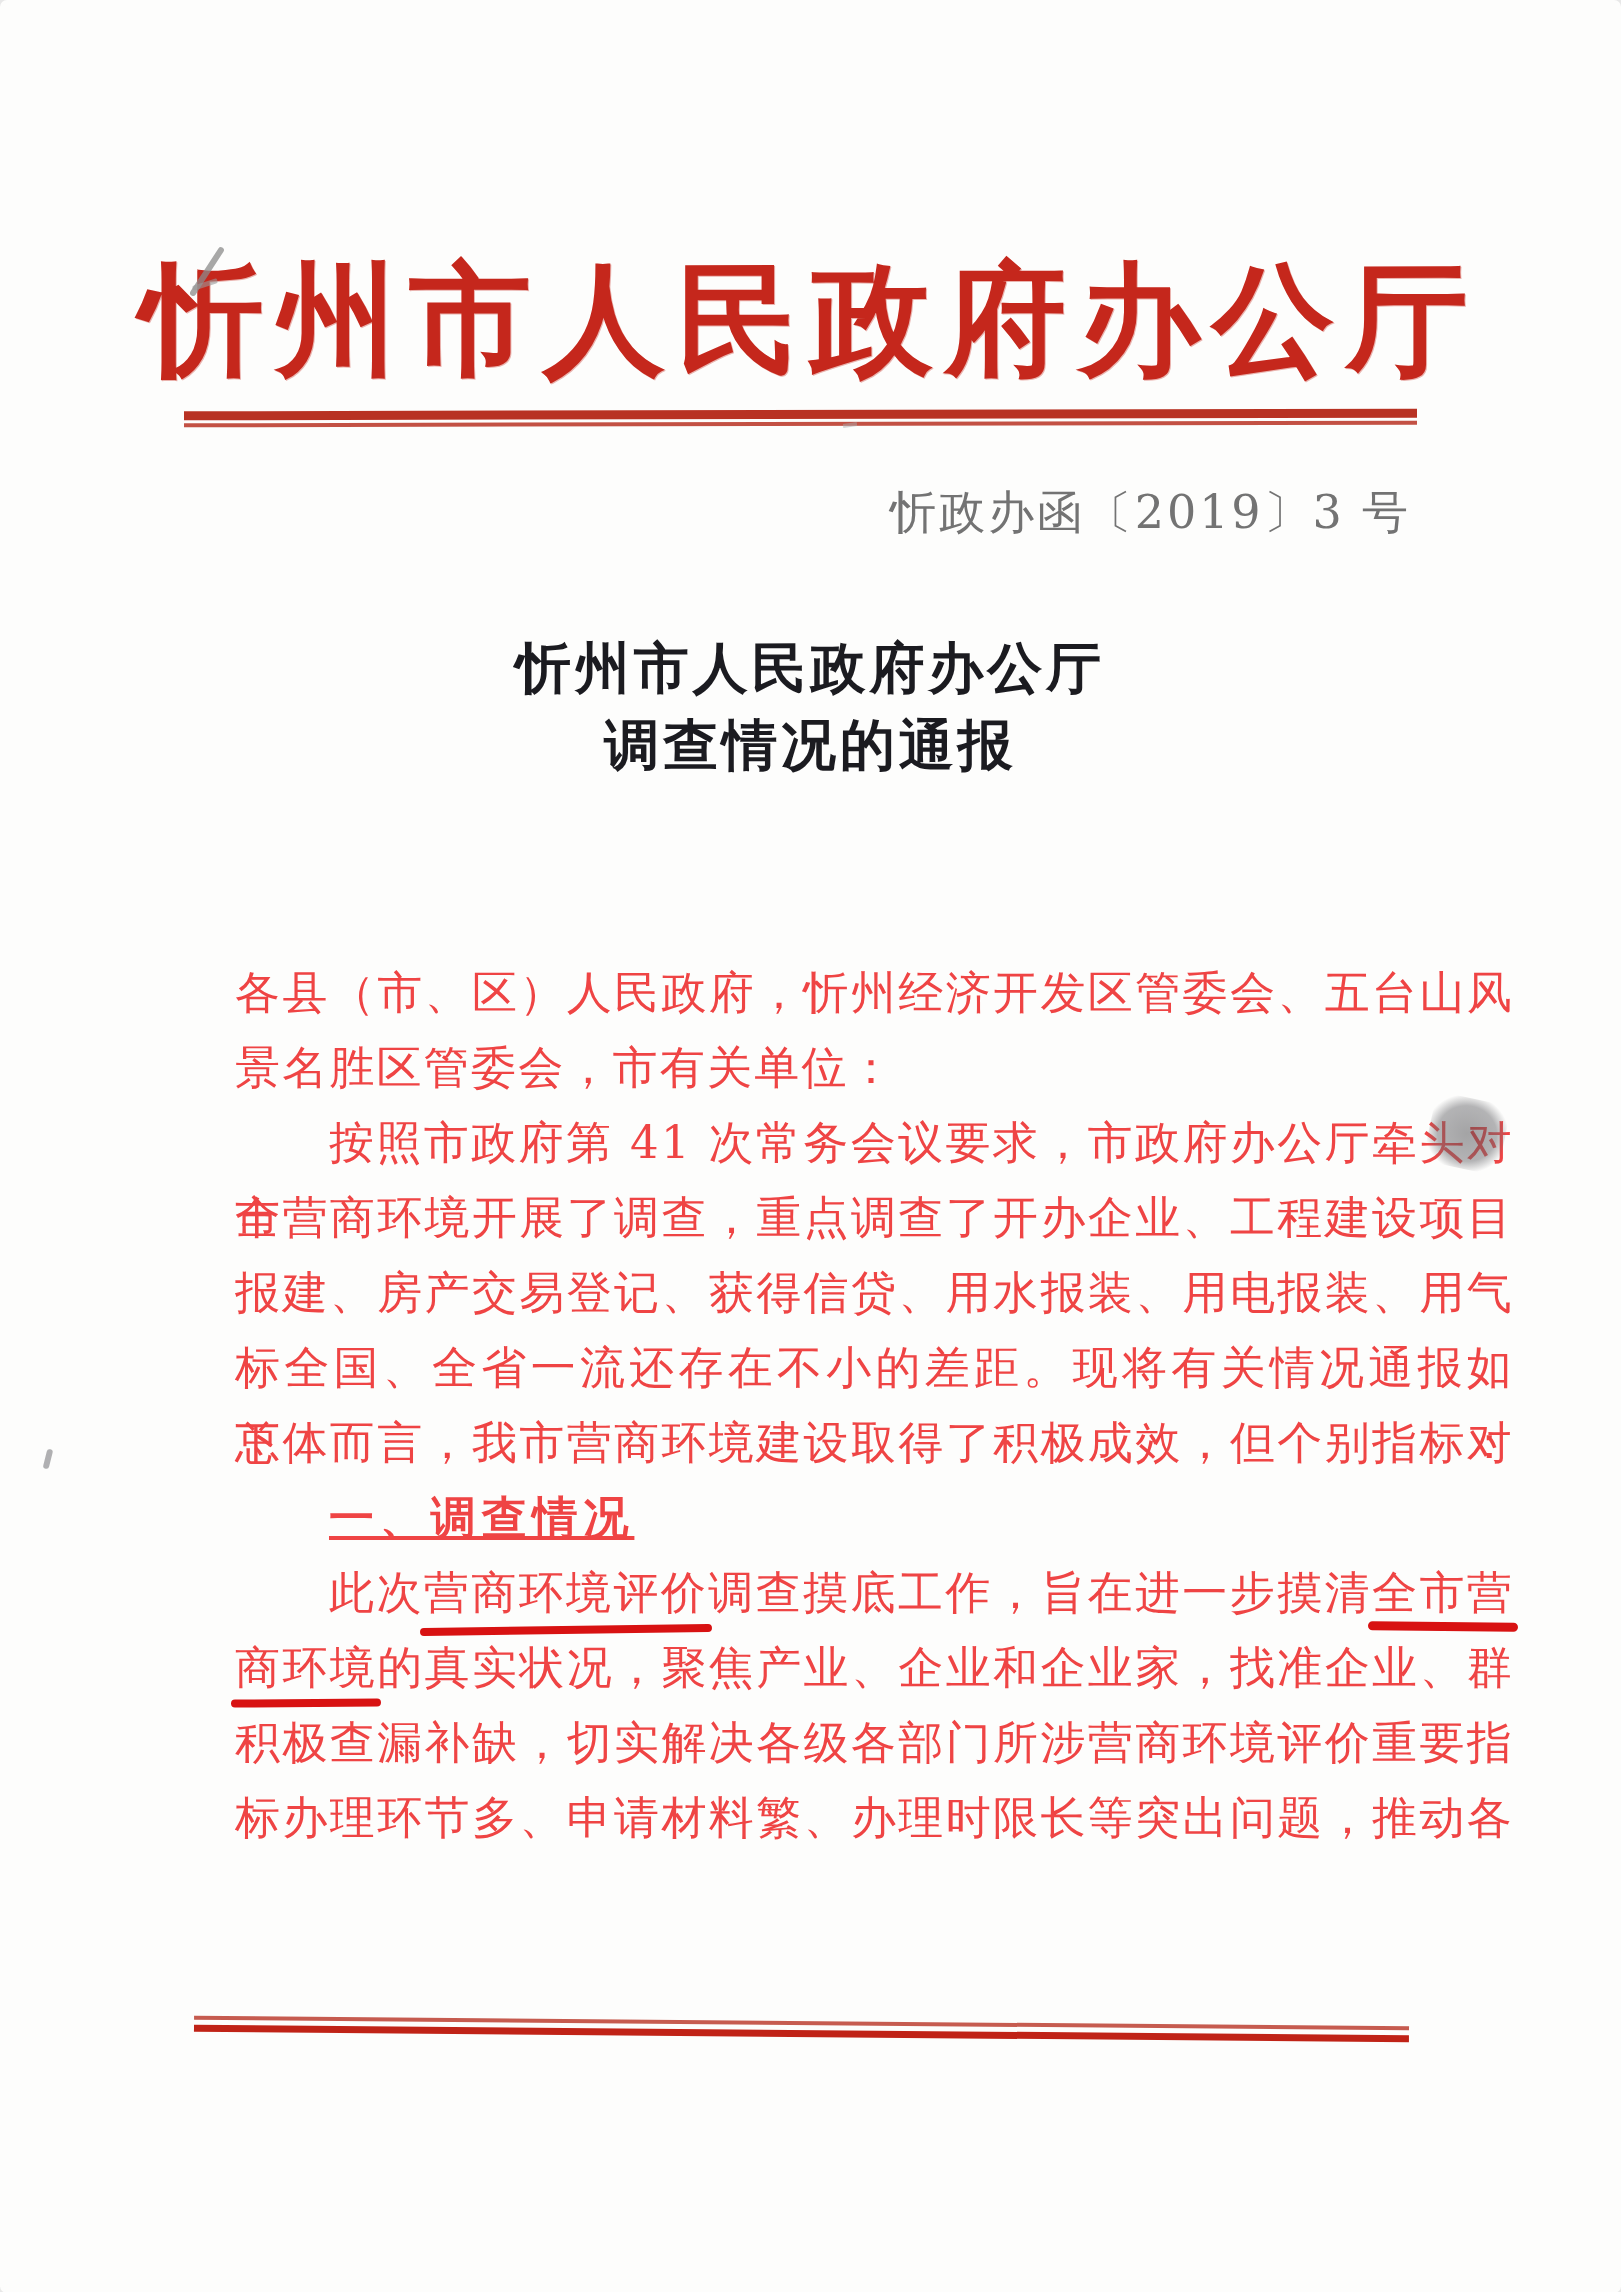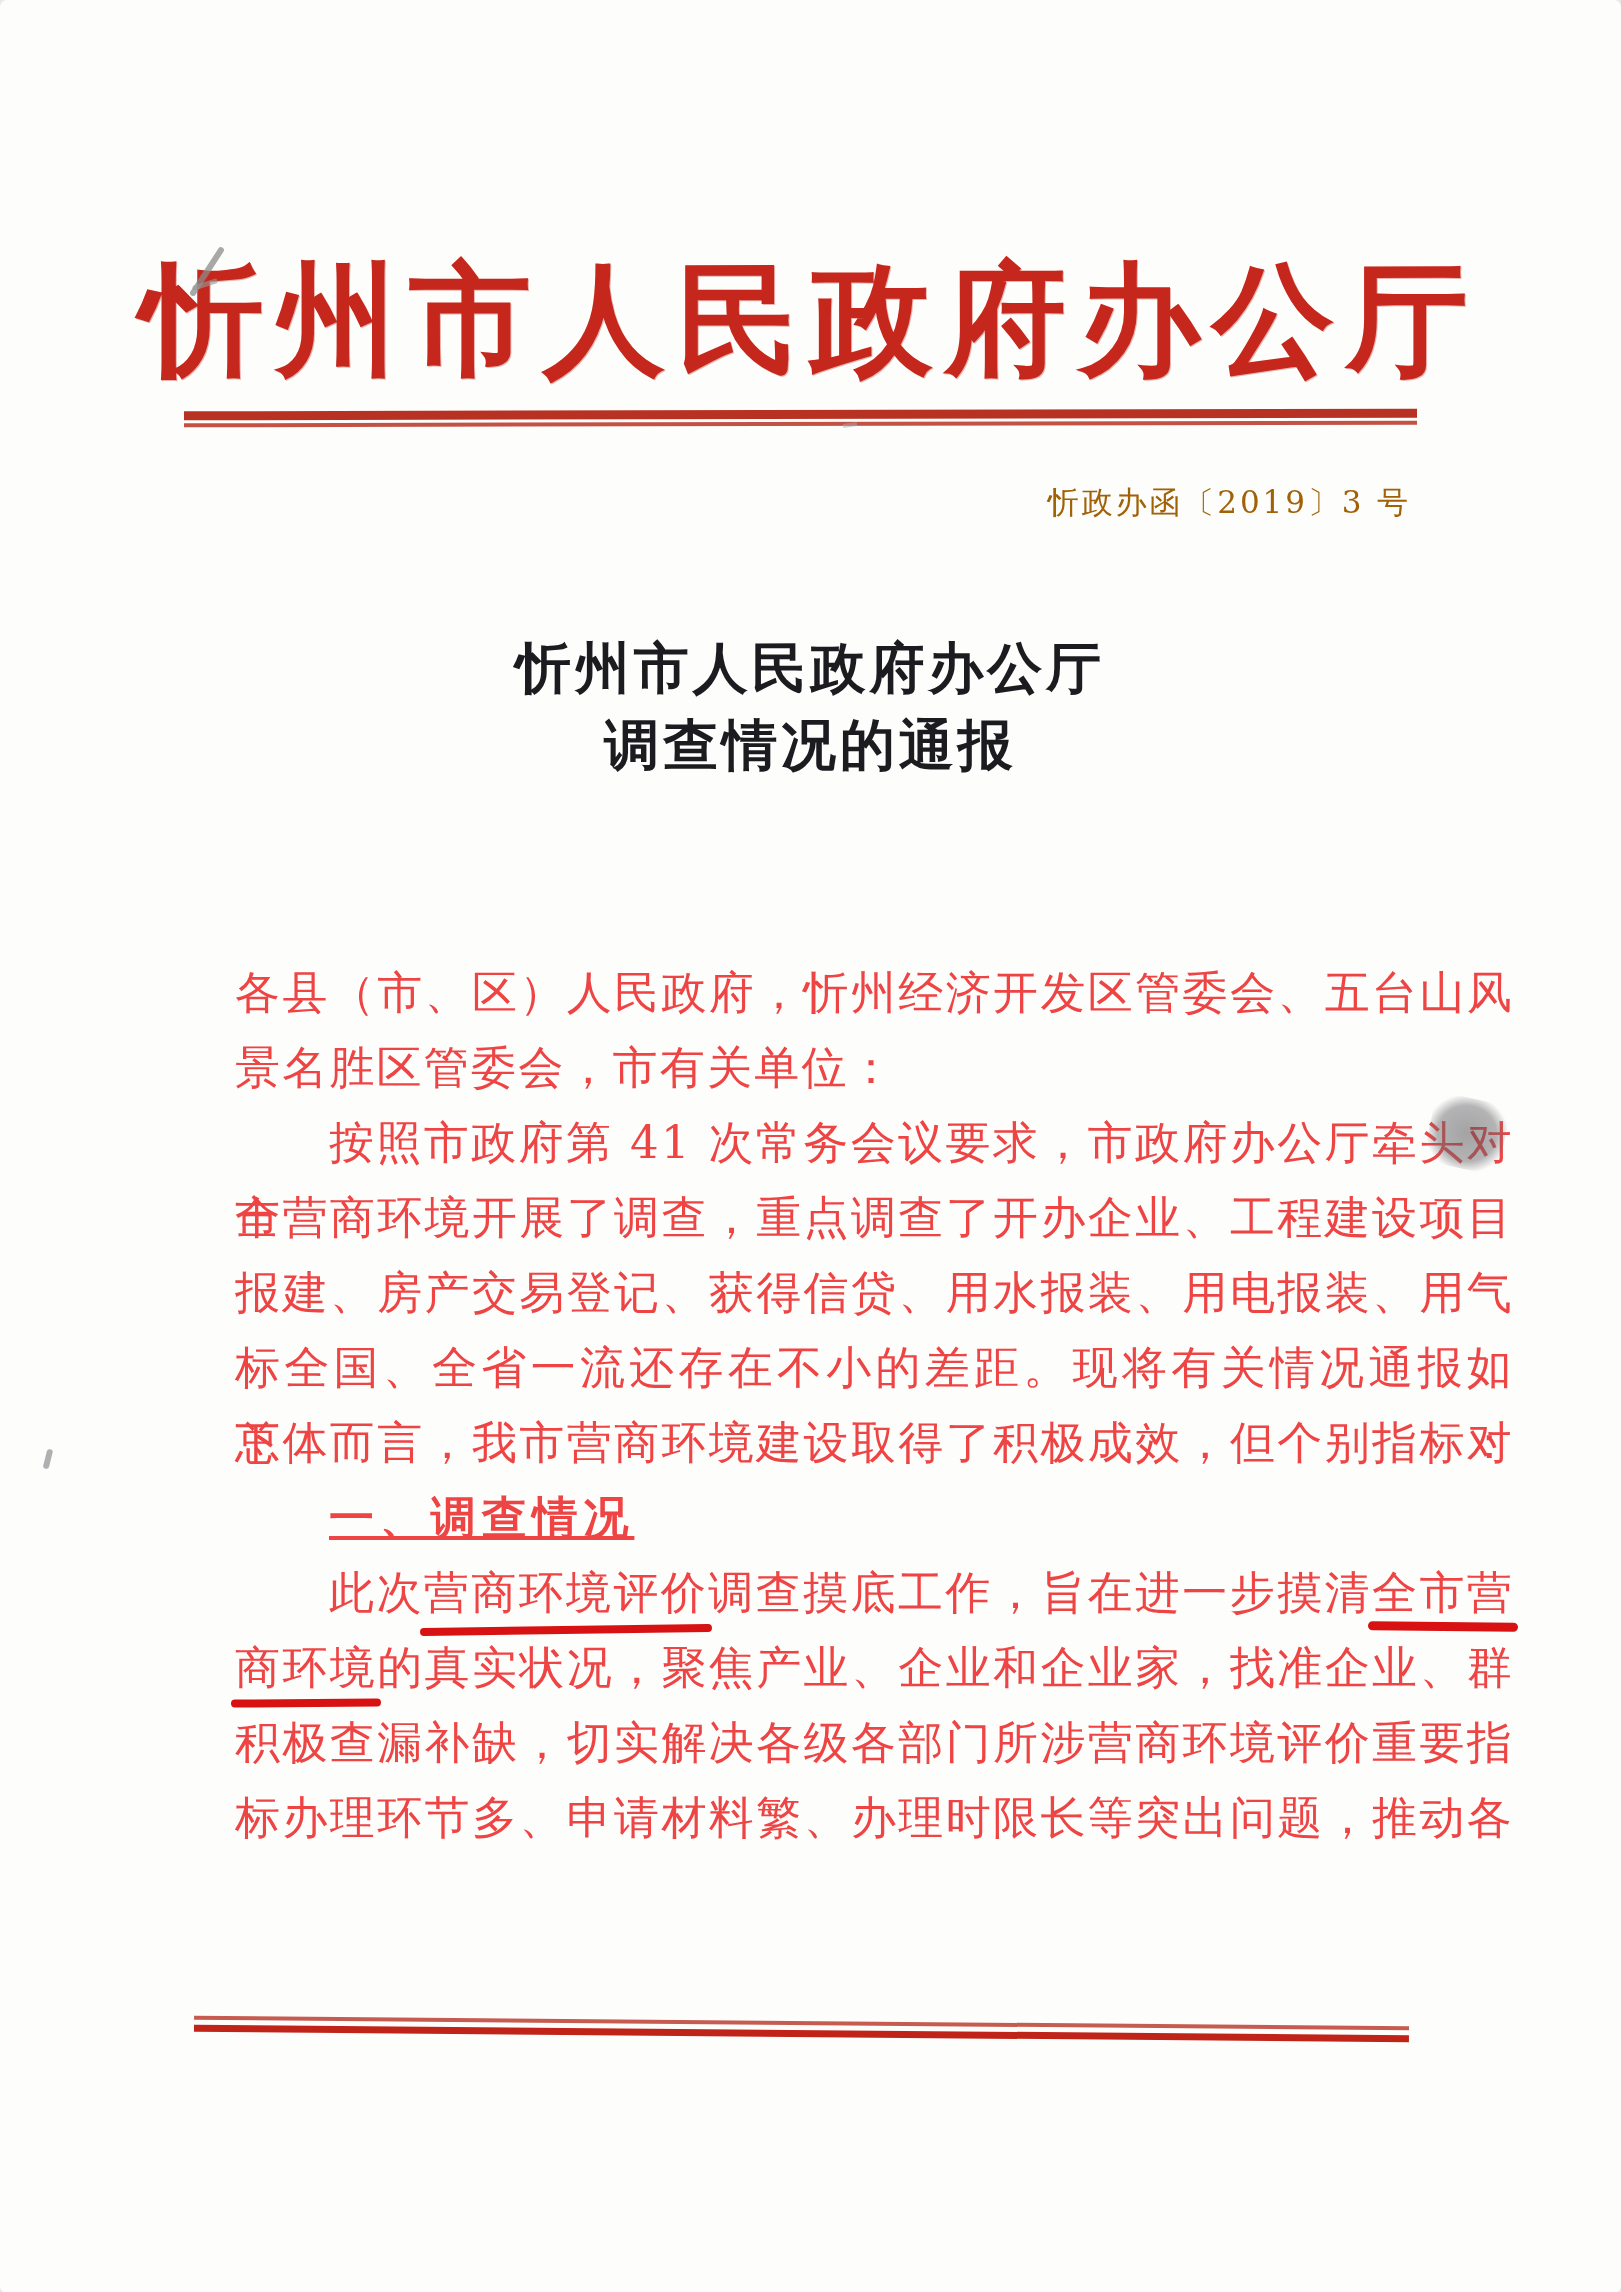--- a/index.html
+++ b/index.html
@@ -32,22 +32,22 @@
   .rule-top .b1{height:8.8px;}
   .rule-top .gapline{height:2.9px;background:transparent;}
   .rule-top .b2{height:3.9px;opacity:.85;}
   .rule-bottom{top:2021px;left:194px;width:1215px;transform:rotate(.5deg);}
   .rule-bottom .b1{height:3.9px;opacity:.8;}
   .rule-bottom .gapline{height:4.9px;background:transparent;}
   .rule-bottom .b2{height:6.9px;background:#c02317;}
   
   .doc-number{
     position:absolute;top:482px;right:210px;
-    font-size:31px;letter-spacing:2.9px;
-    color:#a16207;
+    font-size:46px;letter-spacing:2.9px;
+    color:#737373;
     white-space:nowrap;
   }
   
   .title-block{
     position:absolute;top:629px;left:0;width:100%;
     text-align:center;
     font-weight:bold;
     font-size:55px;line-height:77px;
     letter-spacing:3.9px;
     color:#1b1b20;

